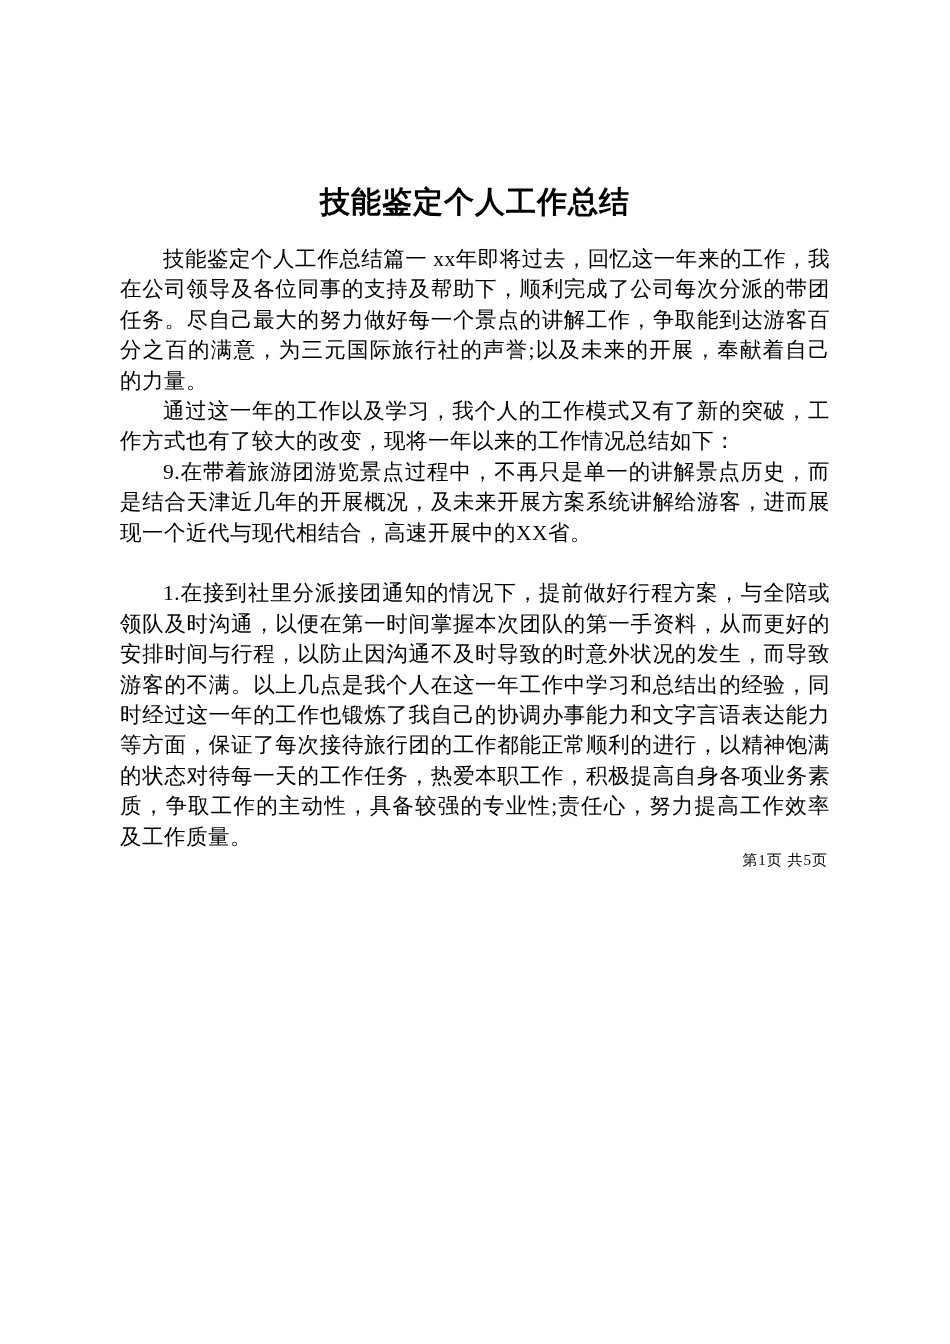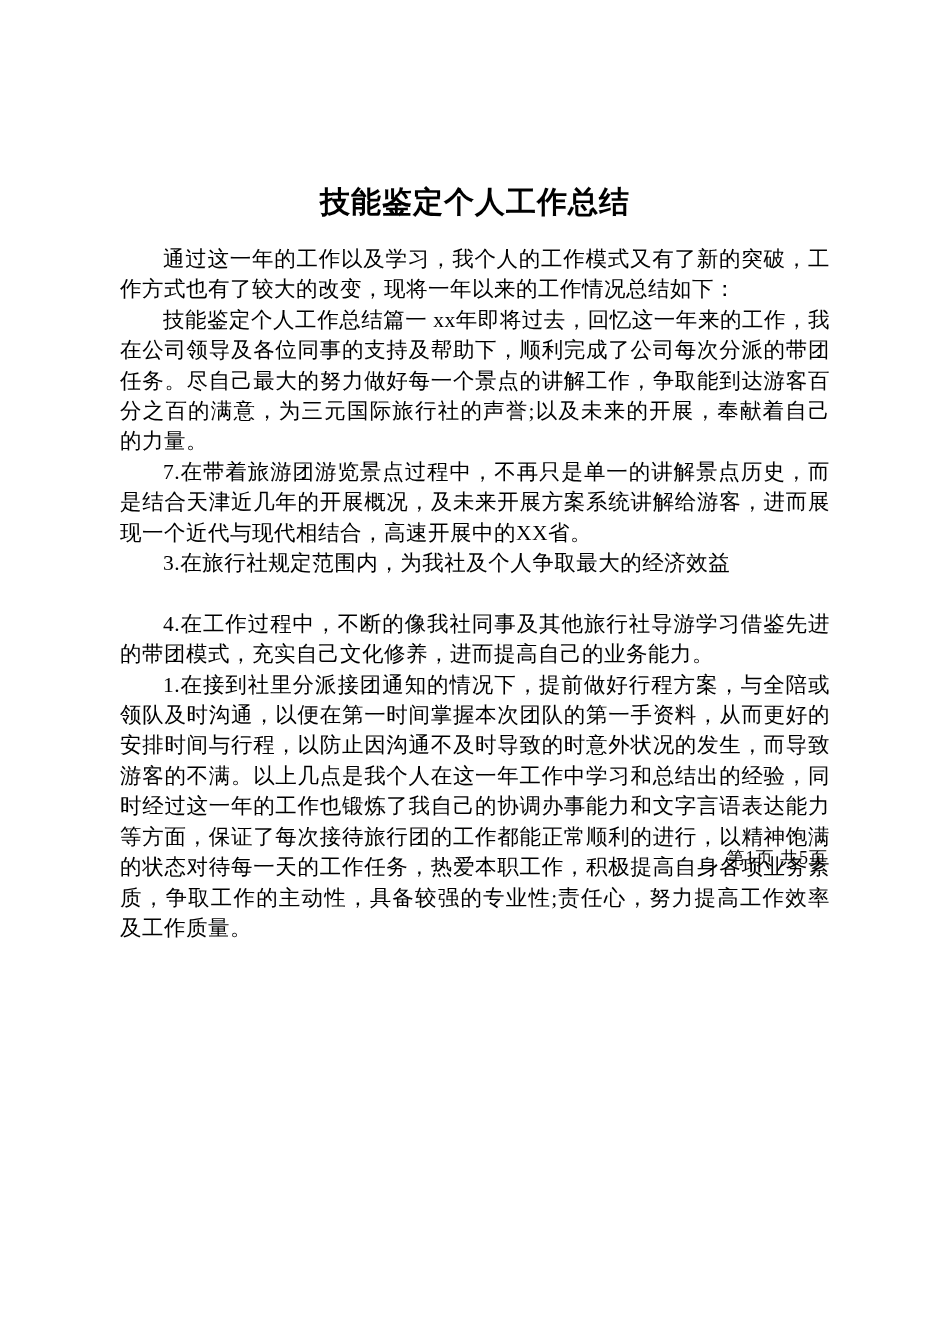--- a/index.html
+++ b/index.html
@@ -39,39 +39,37 @@
     word-break: break-all;
     letter-spacing: 0.5px;
   }
   .blank-line {
     height: 30.4px;
   }
   .page-footer {
     position: absolute;
     right: 122px;
     bottom: 78px;
-    font-size: 18px;
+    font-size: 15px;
     letter-spacing: 1px;
     color: #000000;
   }
 </style>
 </head>
 <body>
 
 <div class="page">
 
   <h1 class="doc-title">技能鉴定个人工作总结</h1>
 
   <div class="doc-body">
+    <p class="para">技能鉴定个人工作总结篇一 xx年即将过去，回忆这一年来的工作，我在公司领导及各位同事的支持及帮助下，顺利完成了公司每次分派的带团任务。尽自己最大的努力做好每一个景点的讲解工作，争取能到达游客百分之百的满意，为三元国际旅行社的声誉;以及未来的开展，奉献着自己的力量。</p>
     <p class="para">通过这一年的工作以及学习，我个人的工作模式又有了新的突破，工作方式也有了较大的改变，现将一年以来的工作情况总结如下：</p>
-    <p class="para">技能鉴定个人工作总结篇一 xx年即将过去，回忆这一年来的工作，我在公司领导及各位同事的支持及帮助下，顺利完成了公司每次分派的带团任务。尽自己最大的努力做好每一个景点的讲解工作，争取能到达游客百分之百的满意，为三元国际旅行社的声誉;以及未来的开展，奉献着自己的力量。</p>
-    <p class="para">7.在带着旅游团游览景点过程中，不再只是单一的讲解景点历史，而是结合天津近几年的开展概况，及未来开展方案系统讲解给游客，进而展现一个近代与现代相结合，高速开展中的XX省。</p>
-    <p class="para">3.在旅行社规定范围内，为我社及个人争取最大的经济效益</p>
+    <p class="para">9.在带着旅游团游览景点过程中，不再只是单一的讲解景点历史，而是结合天津近几年的开展概况，及未来开展方案系统讲解给游客，进而展现一个近代与现代相结合，高速开展中的XX省。</p>
     <div class="blank-line"></div>
-    <p class="para">4.在工作过程中，不断的像我社同事及其他旅行社导游学习借鉴先进的带团模式，充实自己文化修养，进而提高自己的业务能力。</p>
     <p class="para">1.在接到社里分派接团通知的情况下，提前做好行程方案，与全陪或领队及时沟通，以便在第一时间掌握本次团队的第一手资料，从而更好的安排时间与行程，以防止因沟通不及时导致的时意外状况的发生，而导致游客的不满。以上几点是我个人在这一年工作中学习和总结出的经验，同时经过这一年的工作也锻炼了我自己的协调办事能力和文字言语表达能力等方面，保证了每次接待旅行团的工作都能正常顺利的进行，以精神饱满的状态对待每一天的工作任务，热爱本职工作，积极提高自身各项业务素质，争取工作的主动性，具备较强的专业性;责任心，努力提高工作效率及工作质量。</p>
   </div>
 
   <div class="page-footer">
     <span>第1页 共5页</span>
   </div>
 
 </div>
 
 </body></html>

